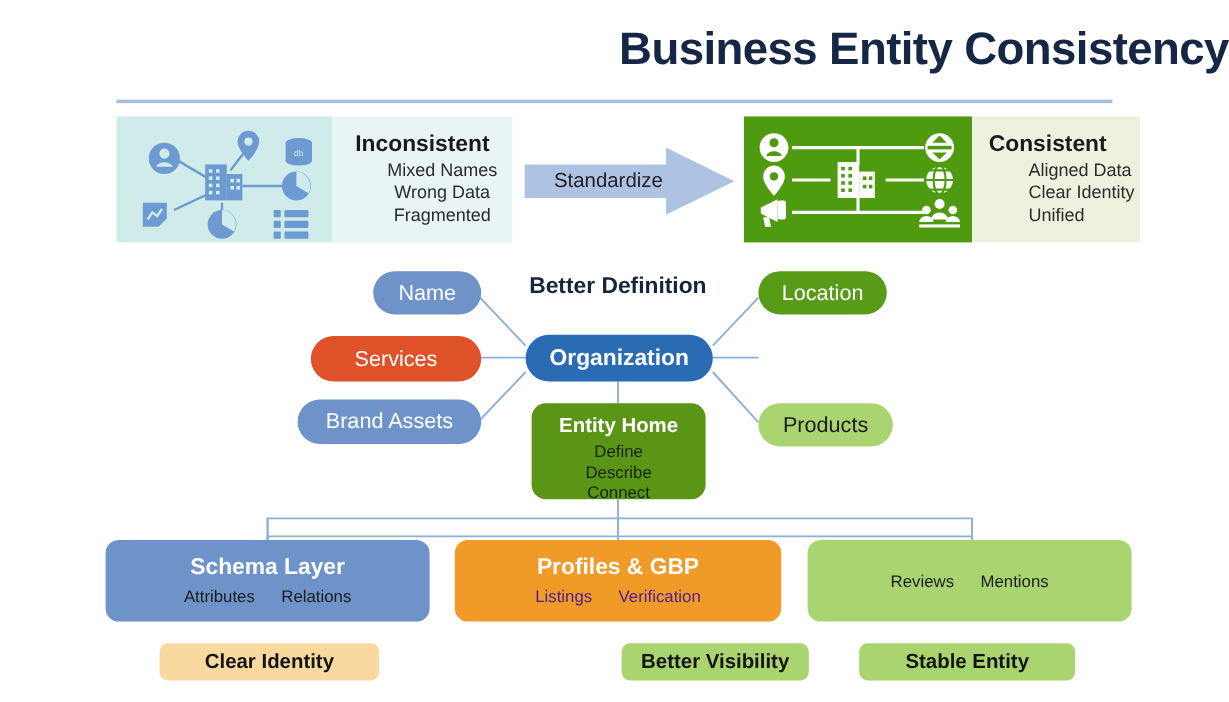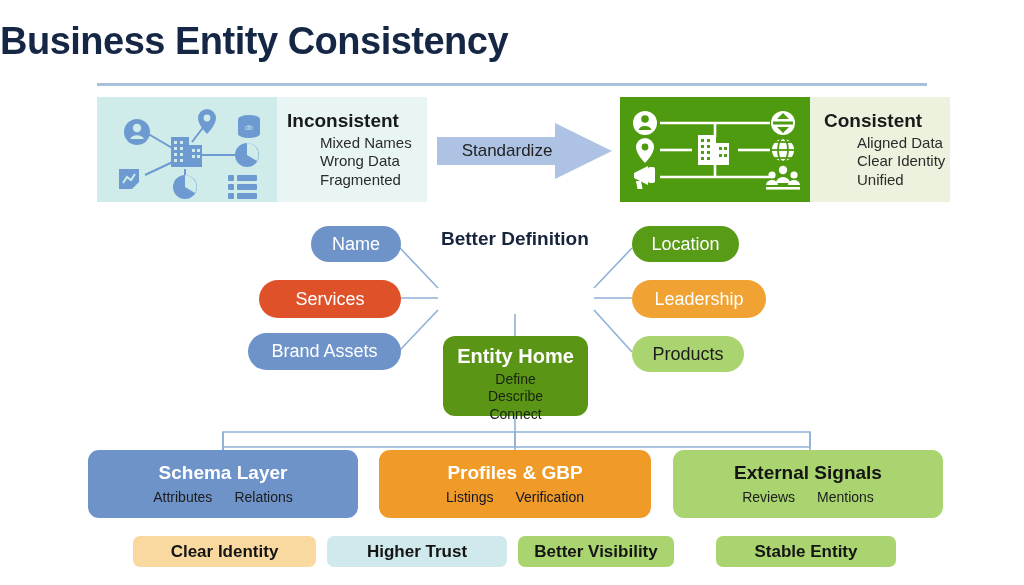--- a/index.html
+++ b/index.html
@@ -9,36 +9,36 @@
     background:#ffffff;
     font-family:"Liberation Sans", sans-serif;
     overflow:hidden;
     position:relative;
   }
   #canvas{position:relative;width:1024px;height:585px;}
 
   
   .title{
     position:absolute;left:0;top:20px;width:1024px;
-    text-align:left;
+    text-align:right;
     font-size:38px;font-weight:bold;
     letter-spacing:-0.5px;
     color:#152744;
     font-family:"Liberation Sans", sans-serif;
   }
   .title-rule{
     position:absolute;left:97px;top:83px;width:830px;height:3px;
     background:#a9c0dd;
   }
 
   
   .cmp{position:absolute;top:97px;height:105px;display:flex;}
   .cmp-icons{position:relative;overflow:hidden;}
   .cmp-text{
-    display:flex;flex-direction:column;justify-content:center;
+    display:flex;flex-direction:column;align-items:center;justify-content:center;
     padding:0 10px;box-sizing:border-box;
   }
   .cmp-head{font-size:19px;font-weight:bold;color:#1a1a1a;line-height:1.15;margin-bottom:2px;}
   .cmp-line{font-size:15px;color:#2b2b2b;line-height:1.22;white-space:nowrap;margin-left:33px;}
 
   #cmp-bad{left:97px;width:330px;}
   #cmp-bad .cmp-icons{width:180px;background:#cfecea;}
   #cmp-bad .cmp-text{width:150px;background:#e9f5f4;}
 
   #cmp-good{left:620px;width:330px;}
@@ -73,21 +73,21 @@
     white-space:nowrap;
   }
 
   .homebox{
     position:absolute;
     border-radius:12px;
     display:flex;flex-direction:column;align-items:center;
     box-sizing:border-box;
     padding-top:9px;
   }
-  .homebox .h-title{font-size:20px;font-weight:bold;color:#fff;line-height:1.15;margin-bottom:3px;}
+  .homebox .h-title{font-size:17px;font-weight:bold;color:#fff;line-height:1.15;margin-bottom:3px;}
   .homebox .h-sub{font-size:14px;color:#17240d;line-height:1.24;}
 
   
   .layer{
     position:absolute;height:68px;border-radius:11px;
     display:flex;flex-direction:column;align-items:center;justify-content:center;
     box-sizing:border-box;
   }
   .layer .l-title{font-size:19px;font-weight:bold;line-height:1.1;margin-bottom:6px;}
   .layer .l-subs{display:flex;gap:22px;font-size:14px;}
@@ -289,54 +289,52 @@
       <div class="cmp-line">Unified</div>
     </div>
   </div>
 
   <div class="section-label" style="left:441px;top:228px;">Better Definition</div>
 
   <div class="pill white" style="left:311px;top:226px;width:90px;height:36px;background:#6e93c9;">Name</div>
   <div class="pill white" style="left:259px;top:280px;width:142px;height:38px;background:#df5129;">Services</div>
   <div class="pill white" style="left:248px;top:333px;width:153px;height:37px;background:#6e93c9;">Brand Assets</div>
 
+  <div class="pill white bold" style="left:438px;top:279px;width:156px;height:39px;background:#2a6cb3;font-size:19px;">Organization</div>
 
   <div class="pill white" style="left:632px;top:226px;width:107px;height:36px;background:#589b16;">Location</div>
-  <div class="pill white" style="left:632px;top:280px;width:134px;height:38px;background:#f0a232;">Leadership</div>
   <div class="pill dark" style="left:632px;top:336px;width:112px;height:36px;background:#a9d46f;">Products</div>
 
   <div class="homebox" style="left:443px;top:336px;width:145px;height:80px;background:#5b9515;">
     <div class="h-title">Entity Home</div>
     <div class="h-sub">Define</div>
     <div class="h-sub">Describe</div>
     <div class="h-sub">Connect</div>
   </div>
 
   <div class="layer" style="left:88px;top:450px;width:270px;background:#6e93c9;">
     <div class="l-title" style="color:#ffffff;">Schema Layer</div>
     <div class="l-subs" style="color:#1c1c1c;">
       <span>Attributes</span>
       <span>Relations</span>
     </div>
   </div>
 
   <div class="layer" style="left:379px;top:450px;width:272px;background:#f09a28;">
     <div class="l-title" style="color:#ffffff;">Profiles &amp; GBP</div>
-    <div class="l-subs" style="color:#0f172a;">
+    <div class="l-subs" style="color:#4c1d95;">
       <span>Listings</span>
       <span>Verification</span>
     </div>
   </div>
 
   <div class="layer" style="left:673px;top:450px;width:270px;background:#a9d46f;">
-    <div class="l-title" style="color:#141414;">External Signals</div>
     <div class="l-subs" style="color:#1c1c1c;">
       <span>Reviews</span>
       <span>Mentions</span>
     </div>
   </div>
 
   <div class="chip" style="left:133px;top:536px;width:183px;background:#fad9a0;">Clear Identity</div>
-  <div class="chip" style="left:327px;top:536px;width:180px;background:#cfe9ed;">Higher Trust</div>
   <div class="chip" style="left:518px;top:536px;width:156px;background:#a9d46f;">Better Visibility</div>
   <div class="chip" style="left:716px;top:536px;width:180px;background:#a9d46f;">Stable Entity</div>
 
 </div>
 
 </body></html>

